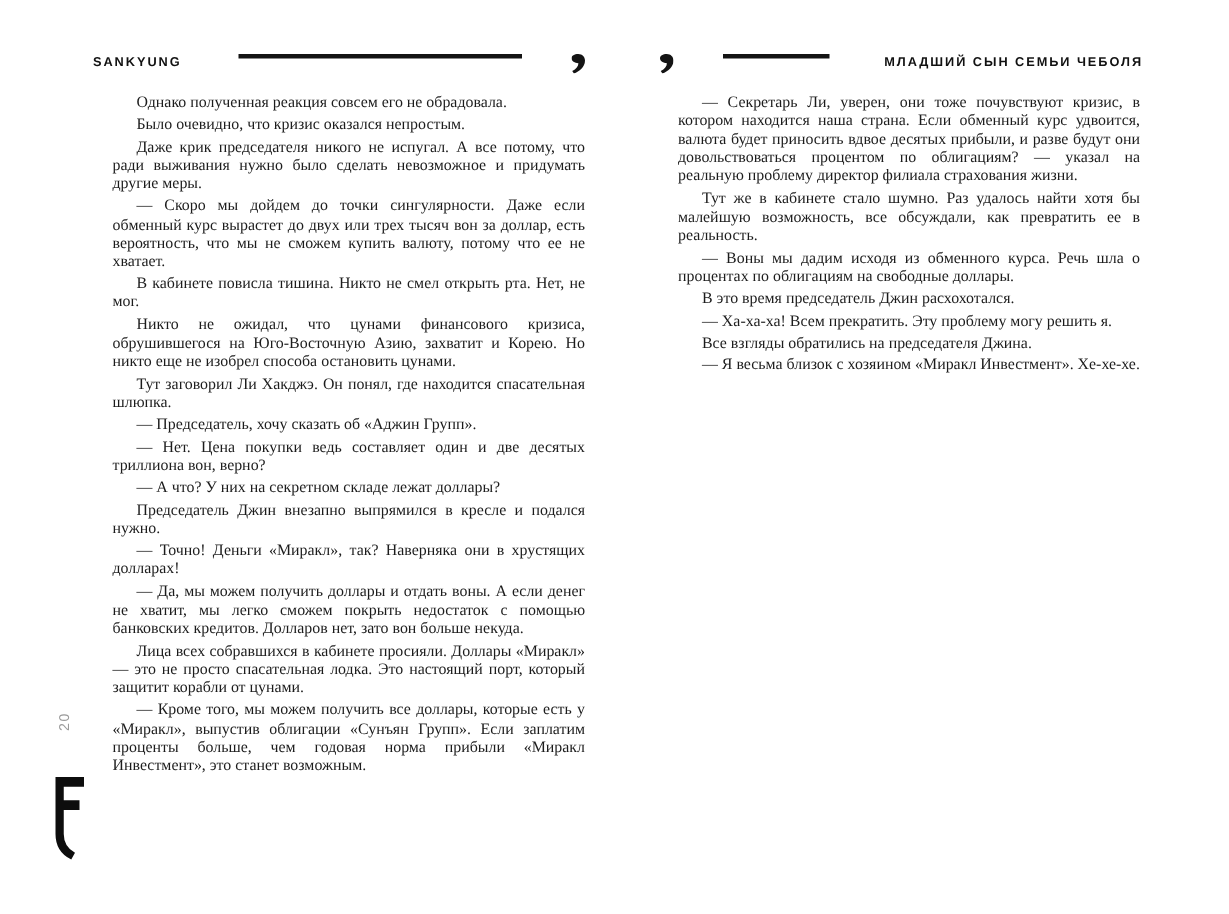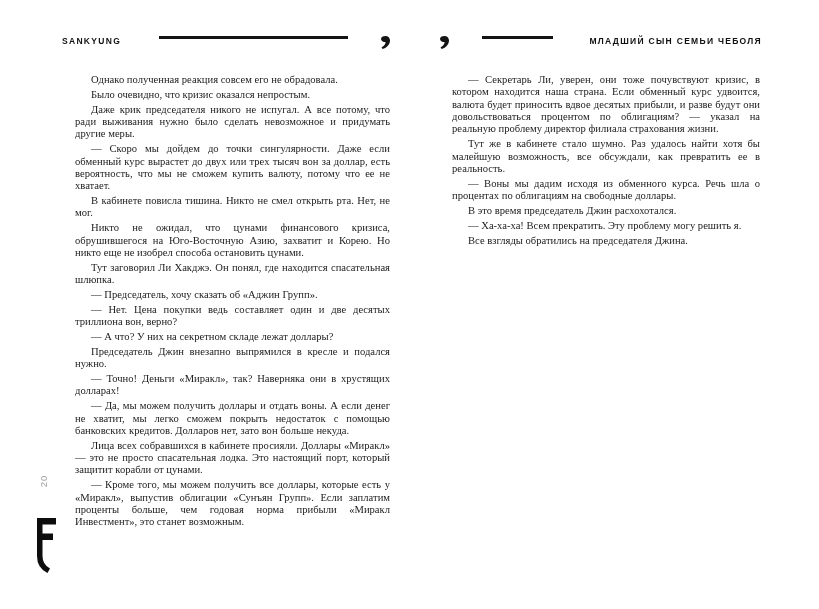--- a/index.html
+++ b/index.html
@@ -25,21 +25,21 @@
     white-space:nowrap;
     color:#111;
   }
   .rule { flex:1; height:2.6px; background:#141414; }
   .page-left  .rule { margin:0 5px 0 10px; }
   .page-right .rule { margin:0 8px 0 5px; }
   .ornament-comma { display:flex; align-items:center; }
   .ornament-comma svg { display:block; }
 
   .body-text {
-    margin-top:26px;
+    margin-top:15px;
     font-size:10.6px;
     line-height:12.35px;
     text-align:justify;
   }
   .page-left  .body-text { margin-left:13px; width:315px; }
   .page-right .body-text { margin-left:12px; width:308px; }
   .para { text-indent:16px; margin-bottom:2.5px; }
 
   .page-number {
     position:absolute;
@@ -100,20 +100,21 @@
       <span class="rule"></span>
       <span class="head-title">МЛАДШИЙ СЫН СЕМЬИ ЧЕБОЛЯ</span>
     </div>
     <div class="body-text">
       <p class="para">— Секретарь Ли, уверен, они тоже почувствуют кризис, в котором находится наша страна. Если обменный курс удвоится, валюта будет приносить вдвое десятых прибыли, и разве будут они довольствоваться процентом по облигациям? — указал на реальную проблему директор филиала страхования жизни.</p>
       <p class="para">Тут же в кабинете стало шумно. Раз удалось найти хотя бы малейшую возможность, все обсуждали, как превратить ее в реальность.</p>
       <p class="para">— Воны мы дадим исходя из обменного курса. Речь шла о процентах по облигациям на свободные доллары.</p>
       <p class="para">В это время председатель Джин расхохотался.</p>
       <p class="para">— Ха-ха-ха! Всем прекратить. Эту проблему могу решить я.</p>
       <p class="para">Все взгляды обратились на председателя Джина.</p>
+      <p class="para">— Я весьма близок с хозяином «Миракл Инвестмент». Хе-хе-хе.</p>
     </div>
   </div>
 
   <div class="page-number">20</div>
 
   <div class="spine-ornament">
     <svg width="24" height="58" viewBox="0 0 24 58" xmlns="http://www.w3.org/2000/svg">
       <path fill="#0d0d0d" d="M23 2 L4 2 L4 40 Q4 52 14.5 57 L17 52.5 Q9.5 48.5 9.5 40 L9.5 24 L20 24 L20 17.5 L9.5 17.5 L9.5 8.5 L23 8.5 Z"></path>
     </svg>
   </div>

